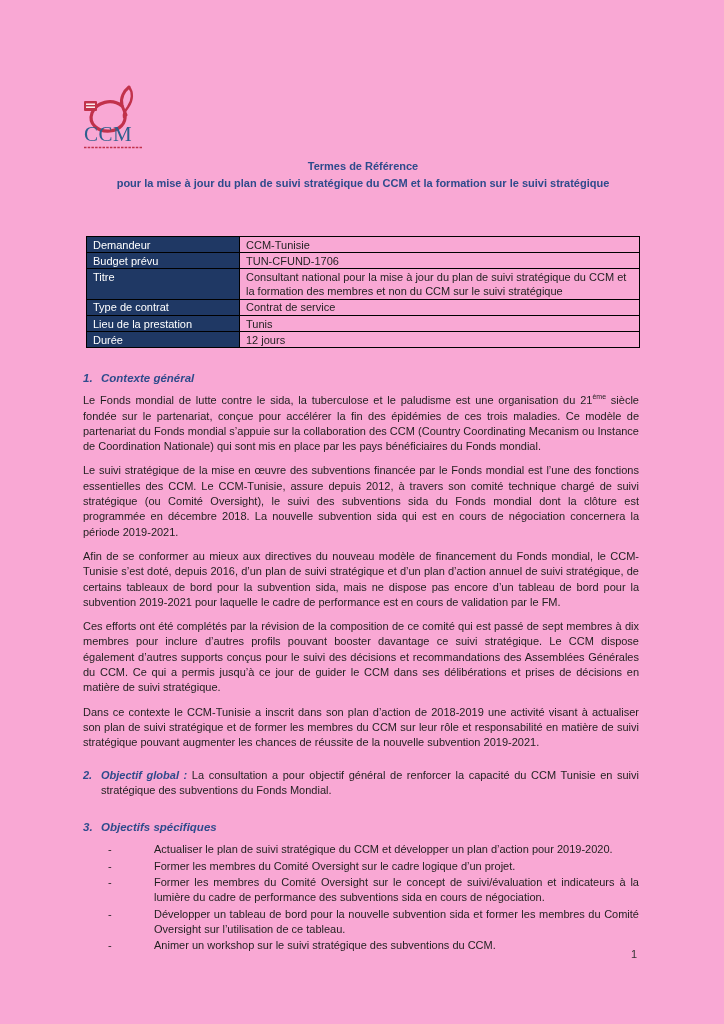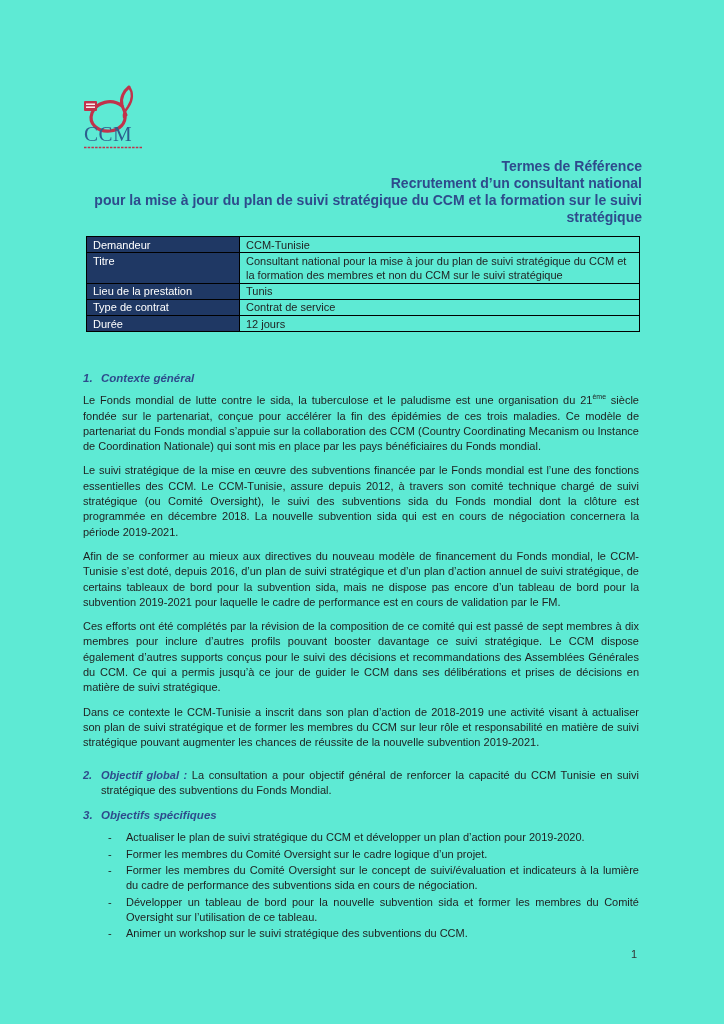--- a/index.html
+++ b/index.html
@@ -3,30 +3,30 @@
 <meta charset="utf-8">
 <style>
   html,body{margin:0;padding:0;}
   body{
     width:724px;height:1024px;background:#ffffff;
     font-family:"Liberation Sans", sans-serif;
     color:#1f1f1f;
     position:relative;
     -webkit-print-color-adjust:exact;
   }
-  .page{position:absolute;inset:0;background:#5eead4;overflow:hidden;}
+  .page{position:absolute;inset:0;background:#f9a8d4;overflow:hidden;}
 
   
   .logo{position:absolute;left:84px;top:84px;width:60px;height:68px;}
 
   
   .doc-title{
     position:absolute;left:84px;top:158px;width:558px;
-    text-align:right;color:#2E4B8C;font-weight:bold;
-    font-size:14px;line-height:17px;
+    text-align:center;color:#2E4B8C;font-weight:bold;
+    font-size:11px;line-height:17px;
   }
 
   
   table.info{
     position:absolute;left:86px;top:236px;width:554px;
     border-collapse:collapse;font-size:11px;
   }
   table.info td{
     border:1px solid #000;
     padding:0.5px 6px;line-height:14.2px;vertical-align:top;
@@ -53,21 +53,21 @@
   p.lead-par{padding-left:18px;text-indent:-18px;margin-top:17px;}
   p.lead-par .num, p.lead-par .lead{
     color:#2E4B8C;font-weight:bold;font-style:italic;
   }
   p.lead-par .num{display:inline-block;width:18px;text-indent:0;}
   sup{font-size:7px;line-height:0;vertical-align:super;}
 
   .bullets{margin-top:2px;}
   .bullet{display:flex;margin:0 0 1px 0;}
   .bullet .marker{width:18px;margin-left:25px;flex:none;}
-  .bullet .btxt{flex:1;text-align:justify;}
+  .bullet .btxt{flex:1;text-align:justify;margin-left:28px;}
 
   .page-number{
     position:absolute;right:87px;top:948px;font-size:11px;color:#333;
   }
 </style>
 </head>
 <body>
 
 <div class="page">
 
@@ -83,41 +83,44 @@
       <rect x="2" y="22.5" width="9" height="1.4" fill="#ffffff"></rect>
 
       <text x="0" y="57" font-family="Liberation Serif, serif" font-size="21" letter-spacing="0.5" fill="#2D5F8E">CCM</text>
 
       <line x1="0" y1="63.5" x2="58" y2="63.5" stroke="#C1324B" stroke-width="1.7" stroke-dasharray="2.5 1.2"></line>
     </svg>
   </div>
 
   <div class="doc-title">
     <div>Termes de Référence</div>
-    <div>Recrutement d’un consultant national</div>
     <div>pour la mise à jour du plan de suivi stratégique du CCM et la formation sur le suivi stratégique</div>
   </div>
 
   <table class="info">
     <tbody>
         <tr>
       <td class="lbl">Demandeur</td>
       <td class="val">CCM-Tunisie</td>
     </tr>
     <tr>
+      <td class="lbl">Budget prévu</td>
+      <td class="val">TUN-CFUND-1706</td>
+    </tr>
+    <tr>
       <td class="lbl">Titre</td>
       <td class="val">Consultant national pour la mise à jour du plan de suivi stratégique du CCM et la formation des membres et non du CCM sur le suivi stratégique</td>
     </tr>
     <tr>
+      <td class="lbl">Type de contrat</td>
+      <td class="val">Contrat de service</td>
+    </tr>
+    <tr>
       <td class="lbl">Lieu de la prestation</td>
       <td class="val">Tunis</td>
-    </tr>
-    <tr>
-      <td class="lbl">Type de contrat</td>
-      <td class="val">Contrat de service</td>
     </tr>
     <tr>
       <td class="lbl">Durée</td>
       <td class="val">12 jours</td>
     </tr>
   </tbody>
     </table>
 
   <div class="content">
 
@@ -132,21 +135,21 @@
     <p>Afin de se conformer au mieux aux directives du nouveau modèle de financement du Fonds mondial, le CCM-Tunisie s’est doté, depuis 2016, d’un plan de suivi stratégique et d’un plan d’action annuel de suivi stratégique, de certains tableaux de bord pour la subvention sida, mais ne dispose pas encore d’un tableau de bord pour la subvention 2019-2021 pour laquelle le cadre de performance est en cours de validation par le FM.</p>
 
     <p>Ces efforts ont été complétés par la révision de la composition de ce comité qui est passé de sept membres à dix membres pour inclure d’autres profils pouvant booster davantage ce suivi stratégique. Le CCM dispose également d’autres supports conçus pour le suivi des décisions et recommandations des Assemblées Générales du CCM. Ce qui a permis jusqu’à ce jour de guider le CCM dans ses délibérations et prises de décisions en matière de suivi stratégique.</p>
 
     <p>Dans ce contexte le CCM-Tunisie a inscrit dans son plan d’action de 2018-2019 une activité visant à actualiser son plan de suivi stratégique et de former les membres du CCM sur leur rôle et responsabilité en matière de suivi stratégique pouvant augmenter les chances de réussite de la nouvelle subvention 2019-2021.</p>
 
     <p class="lead-par">
       <span class="num">2.</span><span class="lead">Objectif global :</span><span> La consultation a pour objectif général de renforcer la capacité du CCM Tunisie en suivi stratégique des subventions du Fonds Mondial.</span>
     </p>
 
-    <div class="sec-head" style="margin-top:10px;">
+    <div class="sec-head" style="margin-top:22px;">
       <span class="num">3.</span><span>Objectifs spécifiques</span>
     </div>
 
     <div class="bullets">
       <div class="bullet">
         <span class="marker">-</span>
         <span class="btxt">Actualiser le plan de suivi stratégique du CCM et développer un plan d’action pour 2019-2020.</span>
       </div>
       <div class="bullet">
         <span class="marker">-</span>

